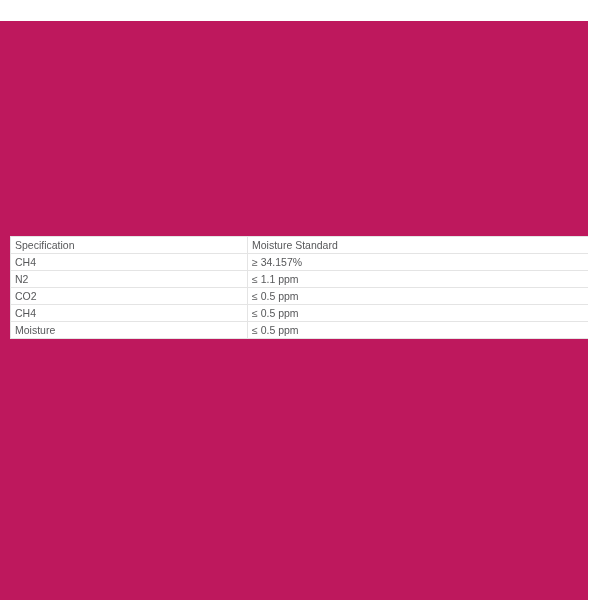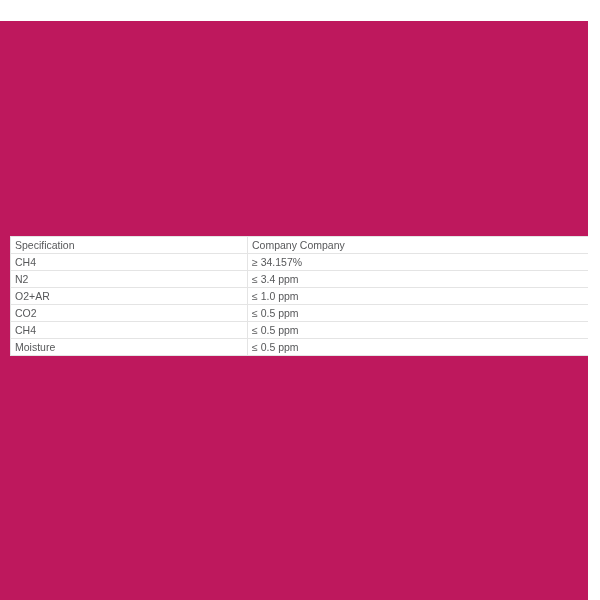--- a/index.html
+++ b/index.html
@@ -50,35 +50,31 @@
 
 <div class="page">
   <table class="spec-table">
     <colgroup>
       <col class="col-spec">
       <col class="col-standard">
     </colgroup>
     <thead>
       <tr>
         <th>Specification</th>
-        <th>Company Company</th>
+        <th>Moisture Standard</th>
       </tr>
     </thead>
     <tbody>
       <tr>
         <td>CH4</td>
         <td>≥ 34.157%</td>
       </tr>
       <tr>
         <td>N2</td>
-        <td>≤ 3.4 ppm</td>
-      </tr>
-      <tr>
-        <td>O2+AR</td>
-        <td>≤ 1.0 ppm</td>
+        <td>≤ 1.1 ppm</td>
       </tr>
       <tr>
         <td>CO2</td>
         <td>≤ 0.5 ppm</td>
       </tr>
       <tr>
         <td>CH4</td>
         <td>≤ 0.5 ppm</td>
       </tr>
       <tr>

